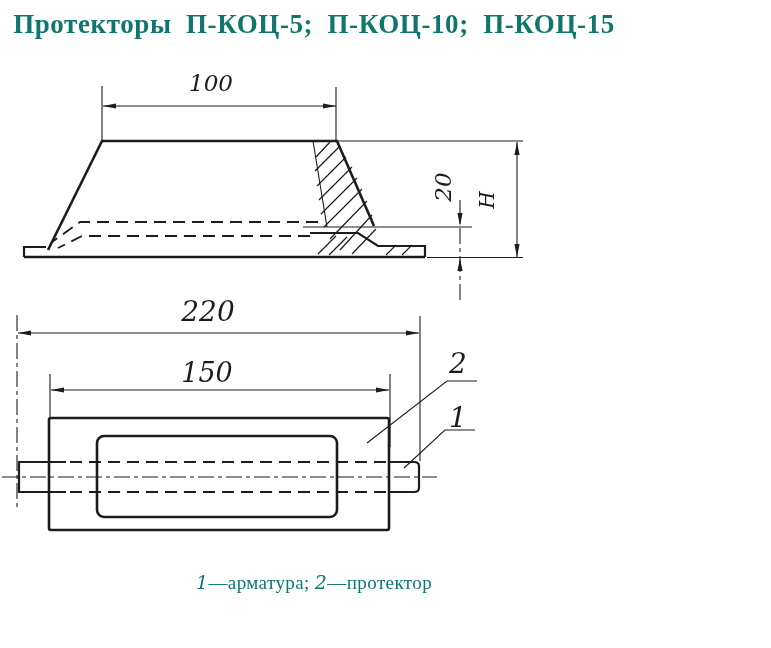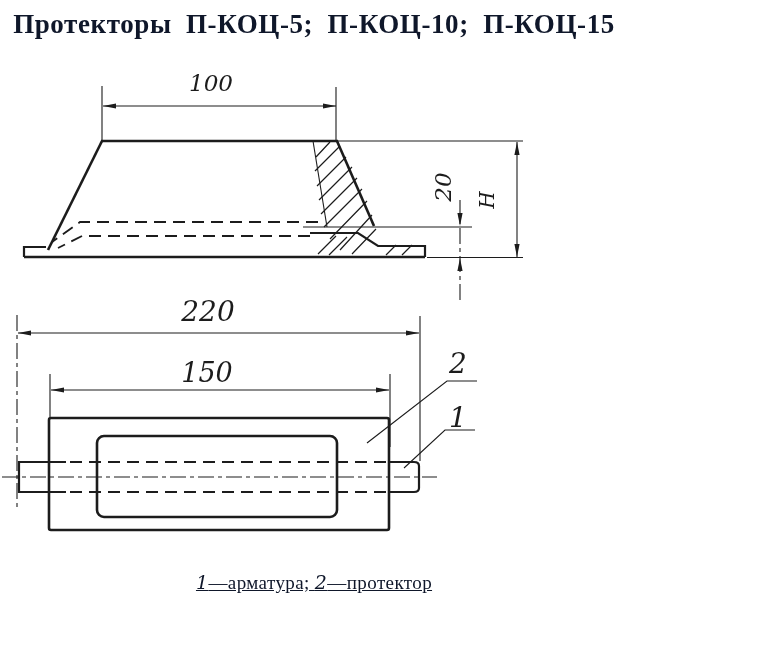--- a/index.html
+++ b/index.html
@@ -1,27 +1,27 @@
 <!DOCTYPE html>
 <html><head>
 <meta charset="utf-8">
 <style>
   html,body{margin:0;padding:0;background:#ffffff;}
   .page{
     position:relative;width:628px;height:648px;background:#ffffff;
-    font-family:"Liberation Serif",serif;color:#0f172a;overflow:hidden;
+    font-family:"Liberation Serif",serif;color:#0f766e;overflow:hidden;
   }
   .title{
     position:absolute;top:9px;left:0;width:100%;text-align:center;
     font-size:27px;font-weight:bold;letter-spacing:.6px;word-spacing:7px;
   }
   .drawing{position:absolute;left:0;top:0;width:771px;height:648px;}
   .legend{
     position:absolute;top:571px;left:0;width:100%;text-align:center;
-    font-size:19px;letter-spacing:.4px;text-decoration:underline;
+    font-size:19px;letter-spacing:.4px;
   }
   .legend .num{font-style:italic;font-family:"DejaVu Serif",serif;}
   .fig-num{
     position:absolute;top:601px;left:0;width:100%;text-align:center;
     font-size:22px;word-spacing:10px;
   }
   
   .thick{stroke:#1c1c1c;stroke-width:2.6;fill:none;}
   .med{stroke:#1c1c1c;stroke-width:2.2;fill:none;}
   .thin{stroke:#1c1c1c;stroke-width:1.1;fill:none;}

